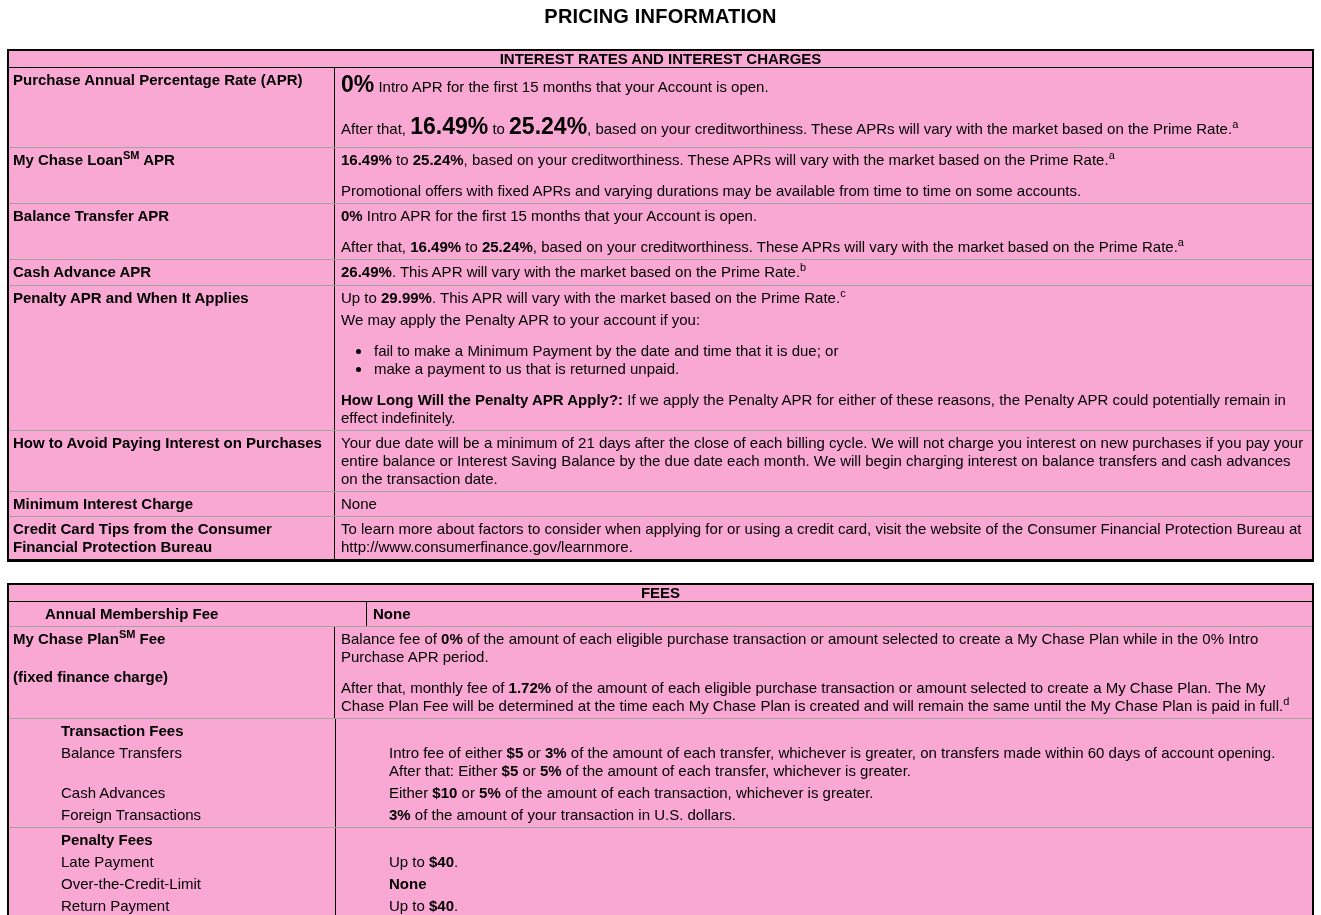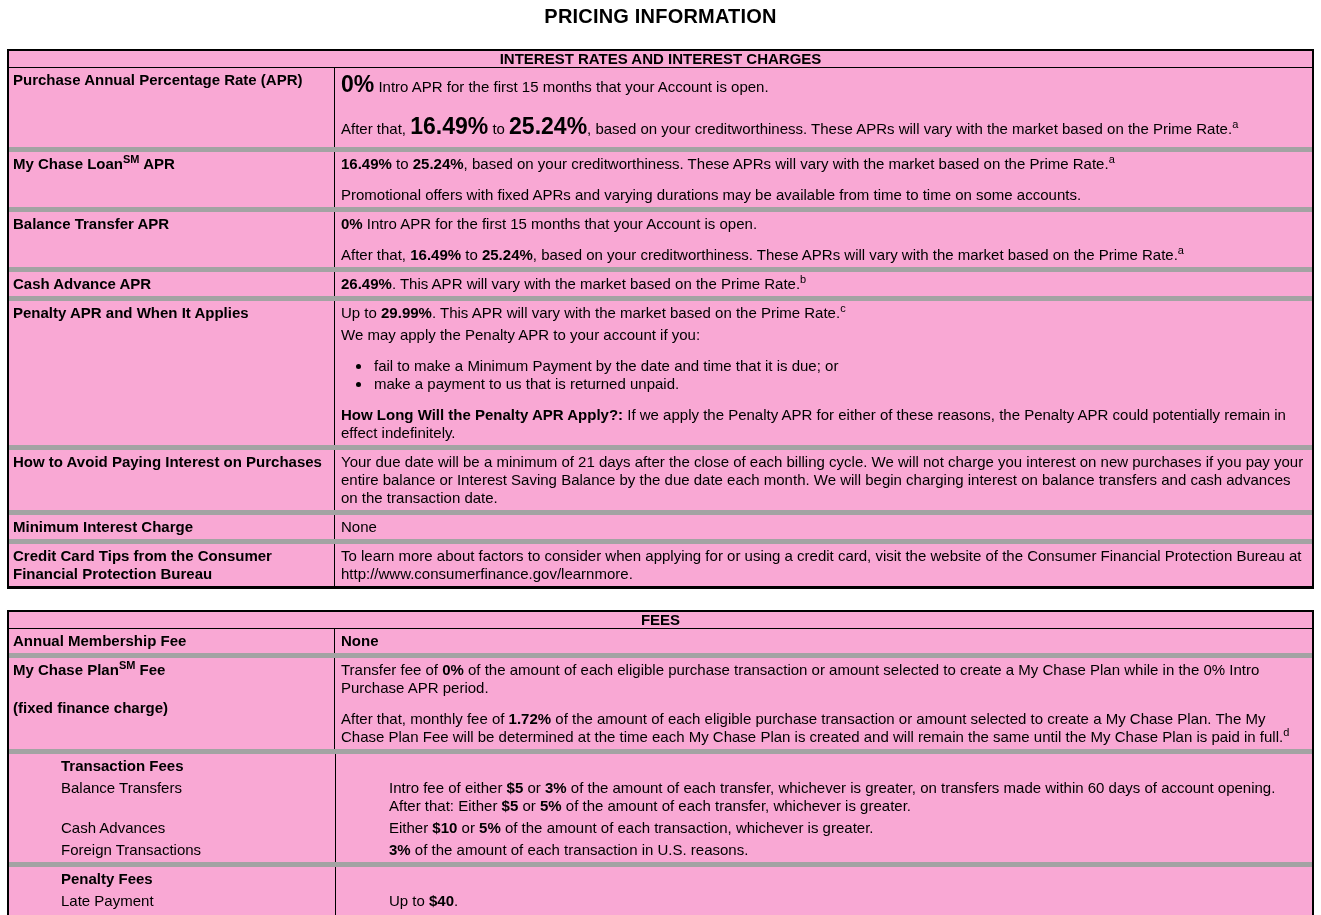--- a/index.html
+++ b/index.html
@@ -13,21 +13,21 @@
   .title {
     text-align: center; font-weight: bold; font-size: 20px;
     padding-top: 5px; margin-bottom: 21px; letter-spacing: 0.2px;
   }
   .table { border: 2px solid #000; border-bottom-width: 3px; background: #f9a8d4; }
   .table + .table { margin-top: 21px; }
   .thead {
     font-weight: bold; text-align: center;
     border-bottom: 1px solid #000; line-height: 16px; min-height: 16px;
   }
-  .row { display: grid; grid-template-columns: 326px 1fr; border-top: 5px solid #a3a3a3; }
+  .row { display: grid; grid-template-columns: 326px 1fr; border-top: 1px solid #a3a3a3; }
   .thead + .row { border-top: none; }
   .cell { padding: 3px 6px 3px 4px; }
   .cell.left { border-right: 1px solid #000; }
   .cell.right { padding-left: 6px; }
   .row.group { display: block; position: relative; padding: 3px 0 3px; }
   .row.group::before {
     content: ""; position: absolute; left: 326px; top: 0; bottom: 0;
     width: 1px; background: #000;
   }
   .group-line { display: grid; grid-template-columns: 326px 1fr; margin-bottom: 4px; margin-left: 48px; }
@@ -42,21 +42,21 @@
   .spacer { width: 100%; }
   
   .t0 .r0 { min-height: 79px; }
   .t0 .r1 { min-height: 55px; }
   .t0 .r2 { min-height: 56px; }
   .t0 .r3 { min-height: 26px; }
   .t0 .r4 { min-height: 139px; }
   .t0 .r5 { min-height: 54px; }
   .t0 .r6 { min-height: 20px; }
   .t0 .r7 { min-height: 40px; }
-  .t1 .r0 { min-height: 20px; }
+  .t1 .r0 { min-height: 20px; padding-left: 32px; }
   .t1 .r1 { min-height: 92px; }
   .t1 .r2 { min-height: 101px; }
   .t1 .r3 { min-height: 111px; }
 </style>
 </head>
 <body>
 
 <div class="page">
   <div class="title">PRICING INFORMATION</div>
   <div id="tables">
@@ -153,21 +153,21 @@
             <div class="para"><span class="b">None</span></div>
           </div>
         </div>
         <div class="row r1">
           <div class="cell left">
             <div class="para"><span class="b">My Chase Plan</span><sup class="b">SM</sup><span class="b"> Fee</span></div>
             <div class="spacer" style="height: 20px;"></div>
             <div class="para"><span class="b">(fixed finance charge)</span></div>
           </div>
           <div class="cell right">
-            <div class="para"><span>Transfer fee of </span><span class="b">0%</span><span> of the amount of each eligible purchase transaction or amount selected to create a My Chase Plan while in the 0% Intro Purchase APR period.</span></div>
+            <div class="para"><span>Balance fee of </span><span class="b">0%</span><span> of the amount of each eligible purchase transaction or amount selected to create a My Chase Plan while in the 0% Intro Purchase APR period.</span></div>
             <div class="spacer" style="height: 13px;"></div>
             <div class="para"><span>After that, monthly fee of </span><span class="b">1.72%</span><span> of the amount of each eligible purchase transaction or amount selected to create a My Chase Plan. The My Chase Plan Fee will be determined at the time each My Chase Plan is created and will remain the same until the My Chase Plan is paid in full.</span><sup>d</sup></div>
           </div>
         </div>
         <div class="row group r2">
           <div class="group-line">
             <div class="cell left">
               <div class="para"><span class="b">Transaction Fees</span></div>
             </div>
             <div class="cell right"></div>
@@ -186,21 +186,21 @@
             </div>
             <div class="cell right">
               <div class="para"><span>Either </span><span class="b">$10</span><span> or </span><span class="b">5%</span><span> of the amount of each transaction, whichever is greater.</span></div>
             </div>
           </div>
           <div class="group-line">
             <div class="cell left">
               <div class="para"><span>Foreign Transactions</span></div>
             </div>
             <div class="cell right">
-              <div class="para"><span class="b">3%</span><span> of the amount of each transaction in U.S. reasons.</span></div>
+              <div class="para"><span class="b">3%</span><span> of the amount of your transaction in U.S. dollars.</span></div>
             </div>
           </div>
         </div>
         <div class="row group r3">
           <div class="group-line">
             <div class="cell left">
               <div class="para"><span class="b">Penalty Fees</span></div>
             </div>
             <div class="cell right"></div>
           </div>

